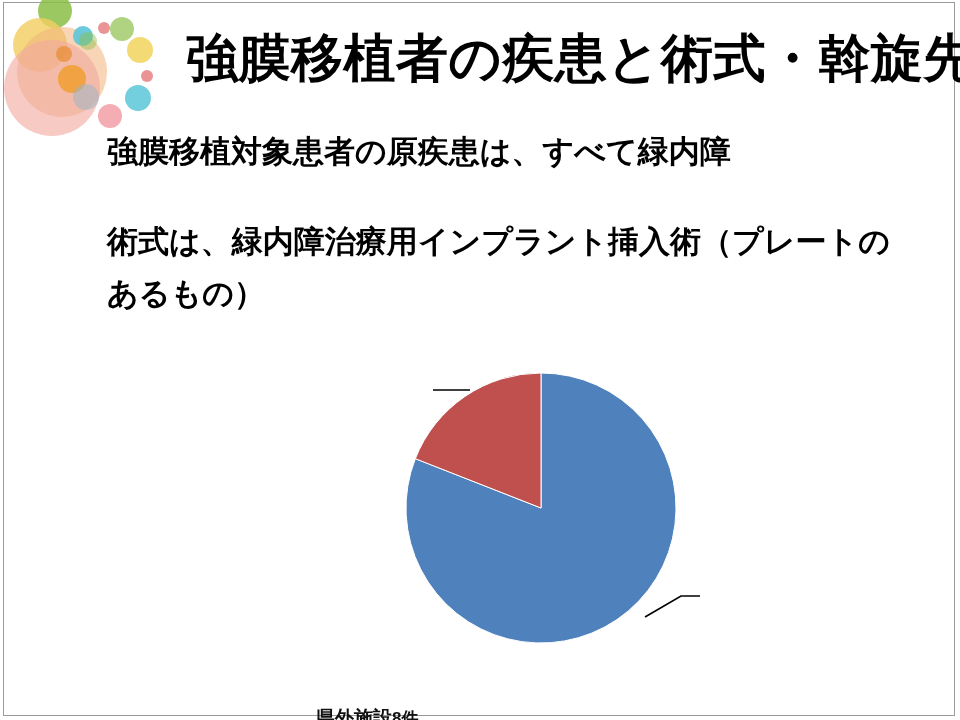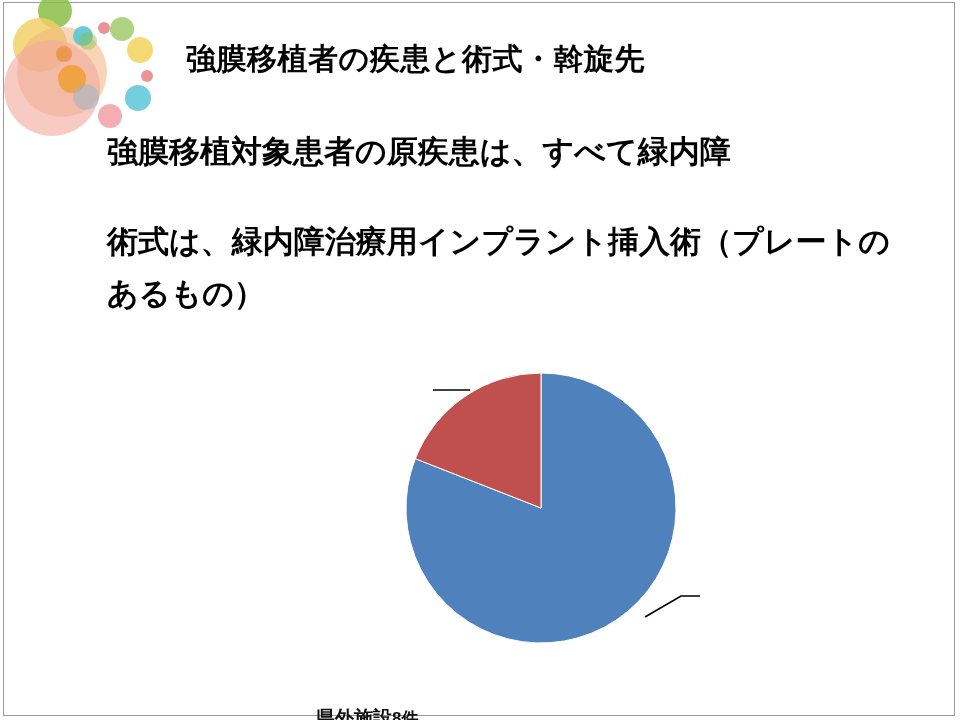--- a/index.html
+++ b/index.html
@@ -42,21 +42,21 @@
 
   
   #title {
     position: absolute;
     left: 186px;
     top: 28px;
     width: 700px;
     height: 62px;
     display: flex;
     align-items: center;
-    font-size: 30px;
+    font-size: 52px;
     font-weight: bold;
     color: #000000;
     letter-spacing: 0.5px;
     white-space: nowrap;
   }
 
   
   .body-line {
     position: absolute;
     color: #000000;

